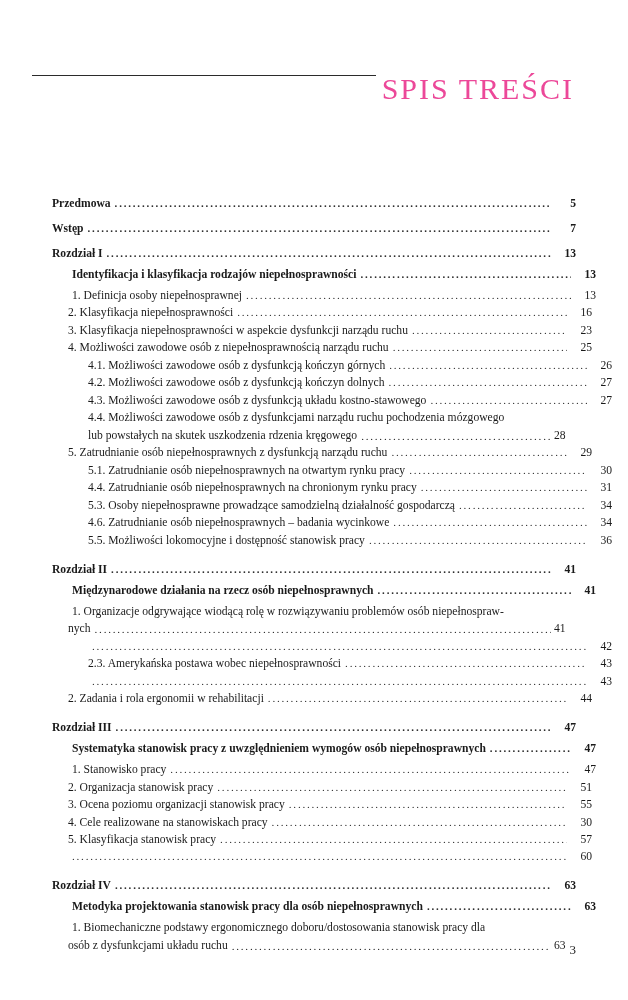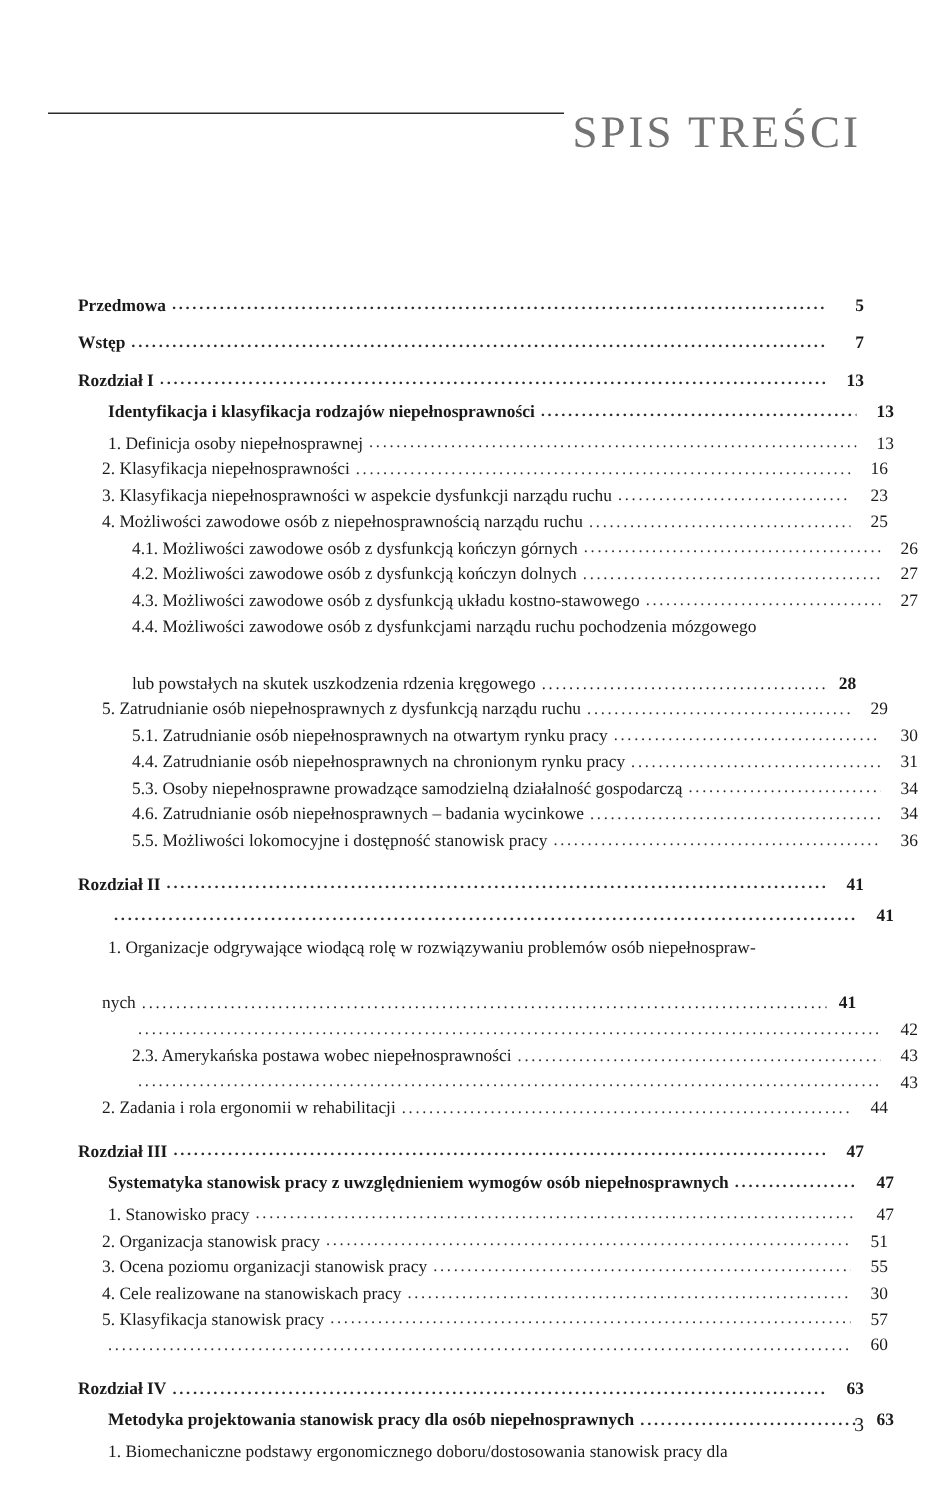--- a/index.html
+++ b/index.html
@@ -38,33 +38,33 @@
     right: 200px;
     bottom: 44px;
     border-top: 1px solid #2b2b2b;
     height: 0;
   }
   .header-title {
     font-family: "Liberation Serif", serif;
     font-size: 30px;
     letter-spacing: 2px;
     font-weight: 400;
-    color: #737373;
+    color: #ec4899;
     padding-right: 2px;
     white-space: nowrap;
   }
   
   .toc {
     margin-top: 76px;
     font-size: 11.6px;
     line-height: 1.38;
   }
   .row {
     display: flex;
-    align-items: center;
+    align-items: flex-start;
     width: 100%;
     margin-bottom: 1.5px;
   }
   .row .label {
     white-space: nowrap;
     flex: 0 0 auto;
   }
   .row.wrap .label {
     white-space: normal;
     flex: 1 1 auto;
@@ -95,26 +95,26 @@
   .gap-md { margin-top: 9px; }
   .gap-sm { margin-top: 5px; margin-left: 20px; }
 
   .cont-line {
     margin-left: 36px;
     display: flex;
     align-items: flex-end;
     width: calc(100% - 36px);
     margin-bottom: 1.5px;
   }
-  .cont-line .label { flex: 0 0 auto; white-space: nowrap; margin-top: 20px; }
+  .cont-line .label { flex: 0 0 auto; white-space: nowrap; }
   .cont-line .dots {
     flex: 1 1 auto; overflow: hidden; white-space: nowrap;
     letter-spacing: 1.8px; font-size: 11px; margin: 0 3px 0 4px;
   }
-  .cont-line .page-no { flex: 0 0 22px; text-align: center; font-weight: bold; }
+  .cont-line .page-no { flex: 0 0 22px; text-align: left; }
 
   .cont-line.ind1 { margin-left: 16px; width: calc(100% - 16px); }
 
   .page-number {
     position: absolute;
     right: 52px;
     bottom: 42px;
     font-size: 13px;
   }
 </style>
@@ -221,20 +221,21 @@
         <span class="label">5.5. Możliwości lokomocyjne i dostępność stanowisk pracy</span>
         <span class="dots">........................................................................................................................................................................................................</span>
         <span class="page-no">36</span>
       </div>
       <div class="row lvl-chapter gap-lg">
         <span class="label">Rozdział II</span>
         <span class="dots">........................................................................................................................................................................................................</span>
         <span class="page-no">41</span>
       </div>
       <div class="row lvl-sectionhead gap-sm">
+        <span class="label">Międzynarodowe działania na rzecz osób niepełnosprawnych</span>
         <span class="dots">........................................................................................................................................................................................................</span>
         <span class="page-no">41</span>
       </div>
       <div class="row lvl-1 gap-sm wrap">
         <span class="label">1. Organizacje odgrywające wiodącą rolę w rozwiązywaniu problemów osób niepełnospraw-</span>
       </div>
       <div class="cont-line ind1">
         <span class="label">nych</span>
         <span class="dots">........................................................................................................................................................................................................</span>
         <span class="page-no">41</span>

